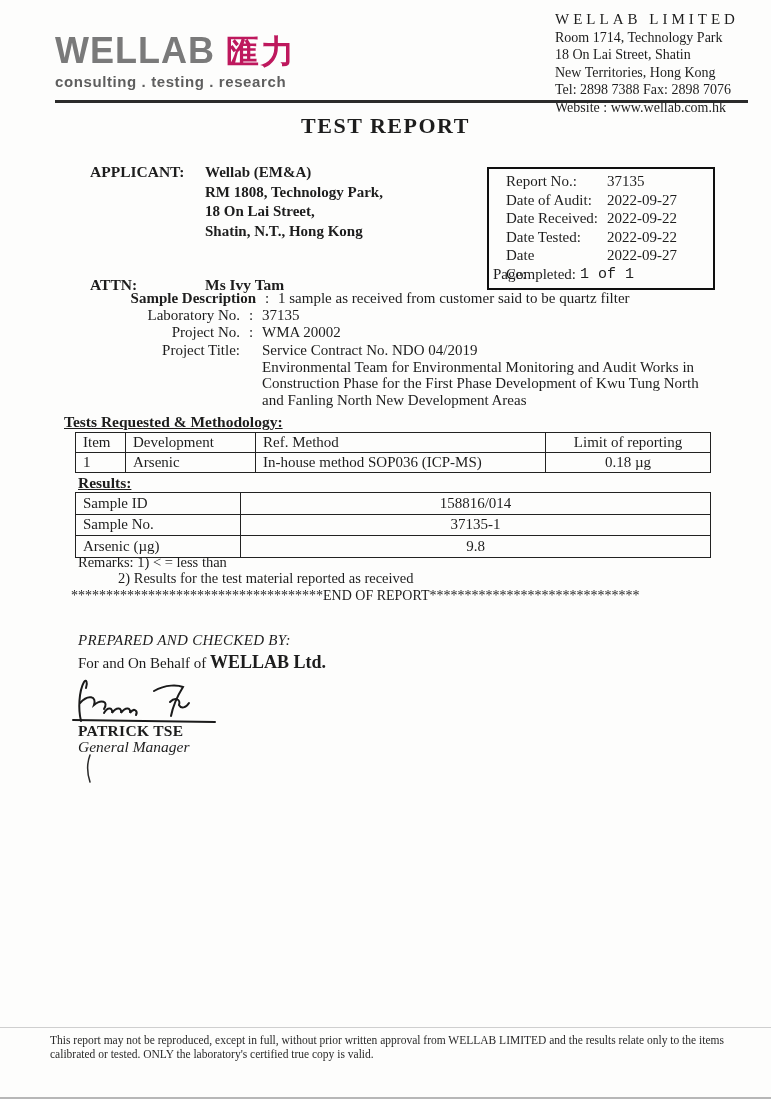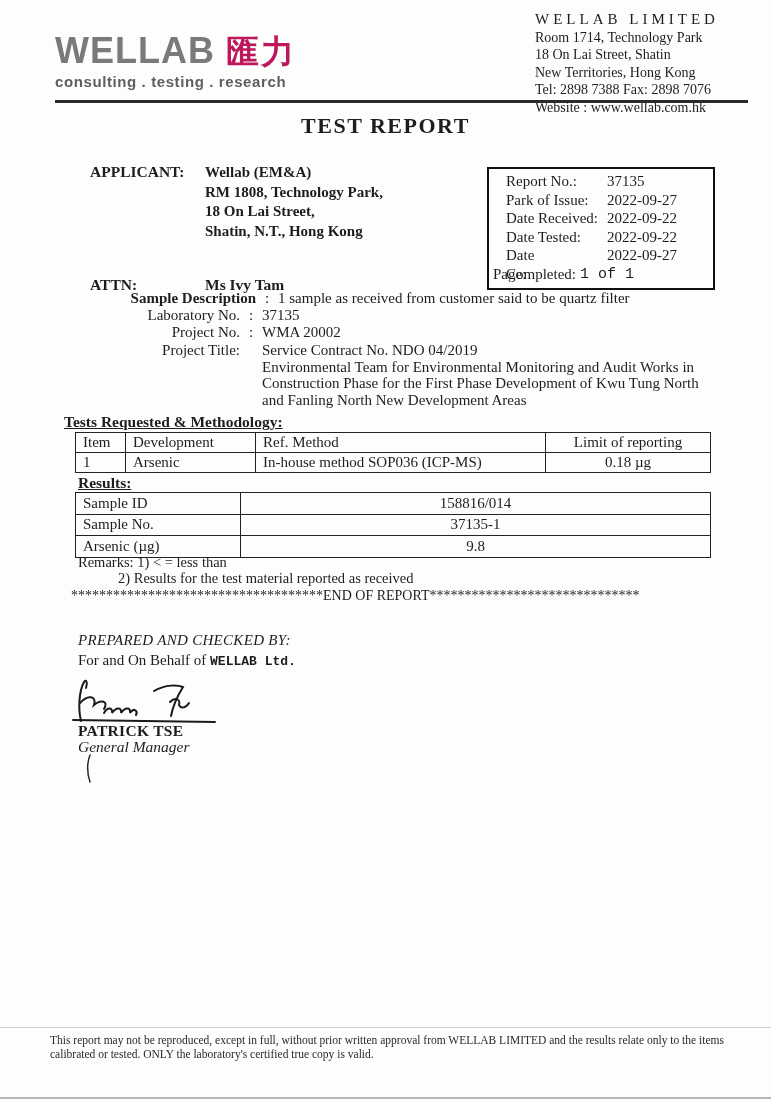--- a/index.html
+++ b/index.html
@@ -9,21 +9,21 @@
     font-family:"Liberation Serif","DejaVu Serif",serif;
   }
   .abs{position:absolute;}
 
   
   .logo-brand{font-family:"Liberation Sans","DejaVu Sans",sans-serif;font-weight:700;
     font-size:36px;color:#7a7a7a;letter-spacing:1px;line-height:36px;}
   .logo-cjk{font-size:33px;color:#be185d;letter-spacing:2px;}
   .logo-tagline{font-family:"Liberation Sans","DejaVu Sans",sans-serif;font-weight:700;
     font-size:15px;color:#5e5e5e;letter-spacing:.6px;margin-top:3px;}
-  .addr{font-size:14px;line-height:17.6px;white-space:nowrap;}
+  .addr{font-size:14px;line-height:17.6px;white-space:nowrap;margin-left:20px;}
   .addr .co-name{letter-spacing:4px;font-size:15px;}
   .header-rule{height:2.5px;background:#2b2b2b;}
 
   .title{width:100%;text-align:center;font-size:22px;font-weight:700;letter-spacing:1.5px;}
 
   .blk-label{font-size:15.5px;font-weight:700;}
   .applicant-lines{font-size:15px;font-weight:700;line-height:19.6px;}
 
   
   .rbox{width:224px;border:2.5px solid #0f0f0f;padding:3px 0 4px;}
@@ -46,21 +46,21 @@
   td,th{border:1.5px solid #222;font-size:15px;font-weight:400;
     padding:0 7px;height:19px;text-align:left;overflow:hidden;white-space:nowrap;}
   .tc{text-align:center;padding:0 2px;}
   .res-table td{height:20.5px;}
 
   .remarks{font-size:14.5px;}
   .endline{font-size:14px;white-space:nowrap;}
 
   .prepared{font-style:italic;font-size:15px;letter-spacing:.3px;}
   .behalf{font-size:15px;}
-  .behalf b{font-size:13px;font-family:Liberation Mono, monospace;}
+  .behalf b{font-size:18px;}
   .signer-name{font-size:15.5px;font-weight:700;letter-spacing:.3px;}
   .signer-title{font-size:15.5px;font-style:italic;}
 
   .footer-rule{height:1px;background:#cfcfcf;}
   .footer-text{font-size:11.5px;line-height:13.8px;color:#2a2a2a;}
   .bottom-edge{height:2px;background:#b7b7b7;}
 </style>
 </head>
 <body>
 
@@ -91,21 +91,21 @@
     <div>18 On Lai Street,</div>
     <div>Shatin, N.T., Hong Kong</div>
   </div>
 
   <div class="abs rbox" style="left:487px;top:167px;">
     <div class="rbox-row">
       <span class="rbox-label">Report No.:</span>
       <span class="rbox-value">37135</span>
     </div>
     <div class="rbox-row">
-      <span class="rbox-label">Park of Issue:</span>
+      <span class="rbox-label">Date of Audit:</span>
       <span class="rbox-value">2022-09-27</span>
     </div>
     <div class="rbox-row">
       <span class="rbox-label">Date Received:</span>
       <span class="rbox-value">2022-09-22</span>
     </div>
     <div class="rbox-row">
       <span class="rbox-label">Date Tested:</span>
       <span class="rbox-value">2022-09-22</span>
     </div>

